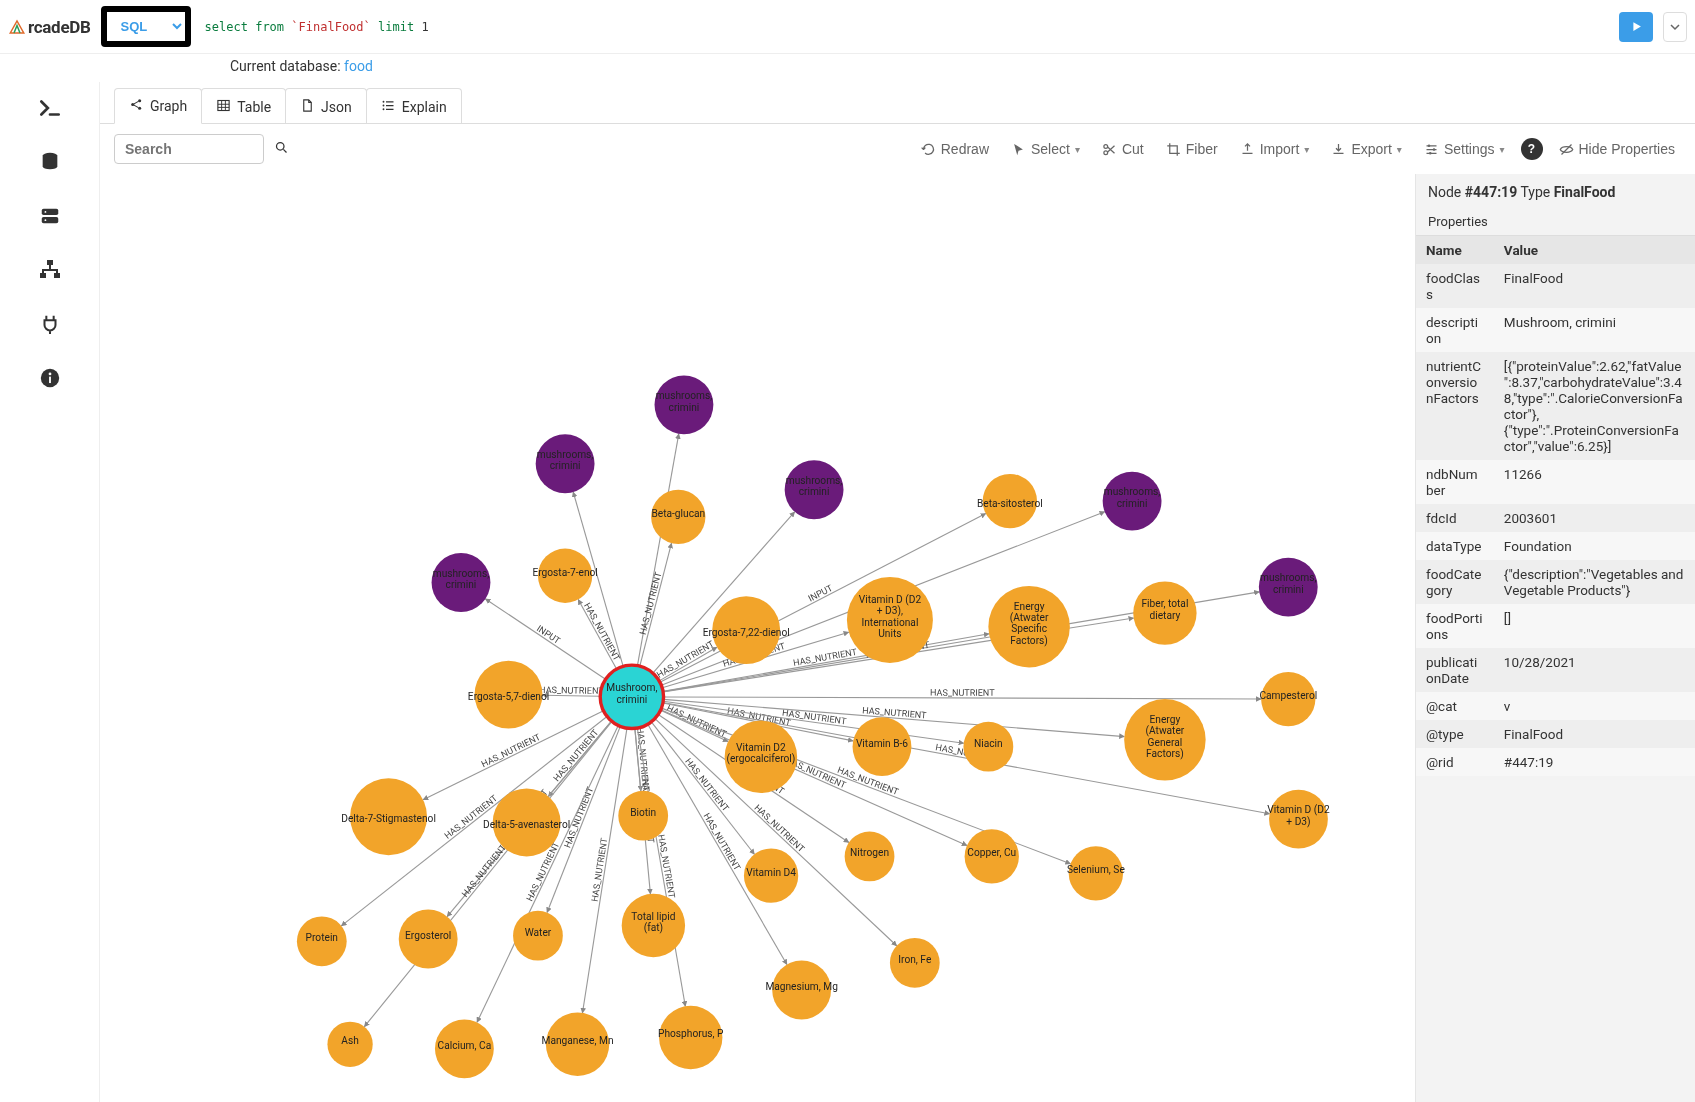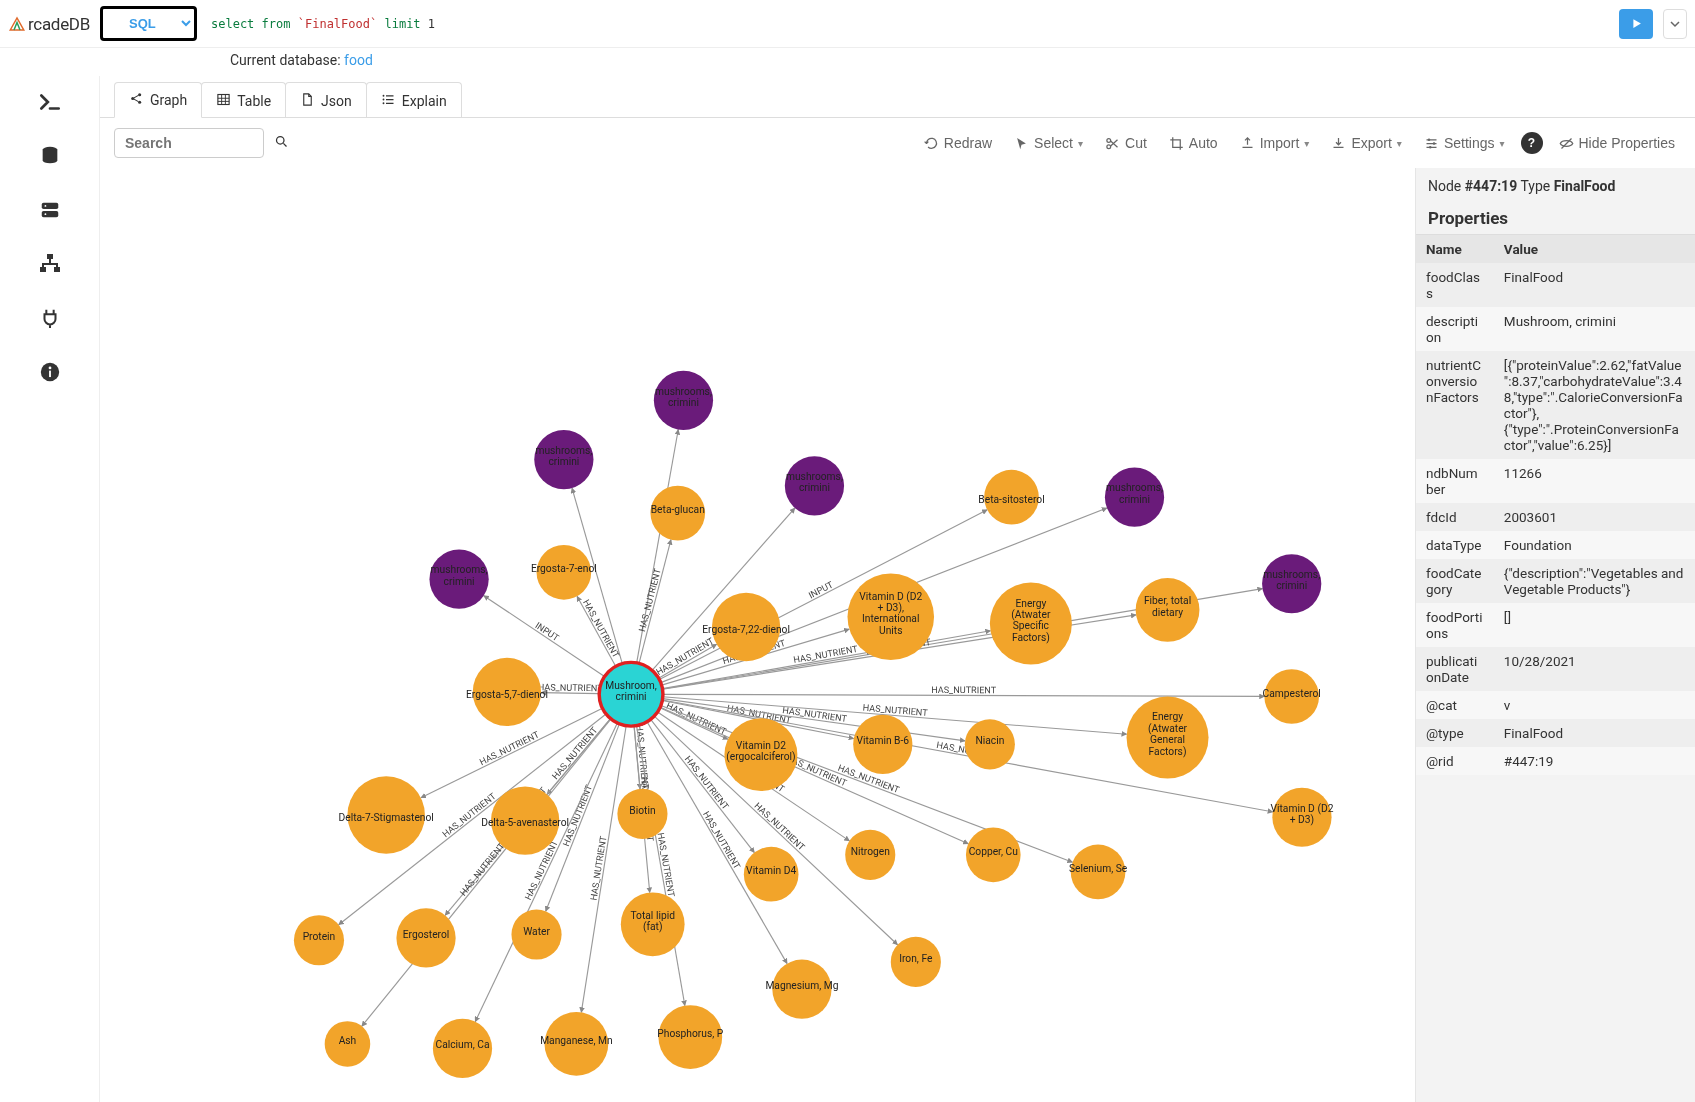--- a/index.html
+++ b/index.html
@@ -1,21 +1,21 @@
 <!DOCTYPE html>
 <html><head>
 <meta charset="utf-8">
 <style>
 * { box-sizing: border-box; margin: 0; padding: 0; }
 body { font-family: -apple-system, BlinkMacSystemFont, "Segoe UI", Roboto, sans-serif; font-size: 13px; color: #333; background: #fff; overflow: hidden; }
 .app { display: flex; flex-direction: column; height: 100vh; width: 100vw; }
 .topbar { display: flex; align-items: center; gap: 10px; padding: 6px 8px; border-bottom: 1px solid #eee; }
-.logo { display: flex; align-items: center; gap: 2px; font-weight: 400; font-size: 17px; letter-spacing: -0.3px; }
+.logo { display: flex; align-items: center; gap: 2px; font-weight: 700; font-size: 17px; letter-spacing: -0.3px; }
 .logo svg { width: 18px; height: 18px; }
-.lang-select { border: 3px solid #000000; border-radius: 4px; padding: 6px 22px; color: #3b9de8; font-weight: 600; font-size: 13px; background: #fff; min-width: 90px; }
+.lang-select { border: 6px solid #000000; border-radius: 4px; padding: 6px 10px; color: #3b9de8; font-weight: 600; font-size: 13px; background: #fff; min-width: 90px; }
 .query-input { flex: 1; border: none; font-family: "Menlo","Consolas",monospace; font-size: 12px; padding: 6px 4px; outline: none; }
 .query-input .kw { color: #0a7c3e; }
 .query-input .tbl { color: #c03030; }
 .run-btn { background: #3b9de8; color: #fff; border: none; border-radius: 4px; width: 34px; height: 30px; display:flex; align-items:center; justify-content:center; cursor:pointer; }
 .run-dd { border:1px solid #ddd; background:#fff; border-radius:4px; width:24px; height:30px; display:flex; align-items:center; justify-content:center; cursor:pointer; }
 .infobar { display:flex; align-items:center; justify-content:space-between; padding: 4px 12px 8px 230px; font-size:14px; }
 .infobar .db-name { color:#3b9de8; }
 .infobar .right { margin-left:auto; display:flex; align-items:center; gap:10px; }
 .auto-limit select { border:1px solid #999; padding:2px 4px; font-size:13px; }
 .body { flex:1; display:flex; min-height:0; }
@@ -33,21 +33,21 @@
 .tool { background:none; border:none; color:#666; cursor:pointer; display:flex; align-items:center; gap:5px; font-size:14px; padding:4px 6px; }
 .tool.help { width:22px; height:22px; border-radius:50%; background:#333; color:#fff; justify-content:center; font-weight:700; font-size:12px; }
 .content { flex:1; display:flex; min-height:0; }
 .graph { flex:1; position:relative; overflow:hidden; }
 .graph svg { width:100%; height:100%; }
 .node-label { font-size: 9px; fill:#222; text-anchor:middle; pointer-events:none; }
 .edge-label { font-size: 8px; fill:#444; text-anchor:middle; }
 .props { width: 280px; background:#f3f3f3; border-left:1px solid #e5e5e5; padding:10px 0 0 0; overflow:auto; font-size:13.5px; }
 .props .hdr { padding: 0 12px 8px 12px; font-size:14px; }
 .props .hdr b { font-weight:700; }
-.props h3 { padding: 6px 12px; font-size:17px; font-weight:700; }
+.props h3 { padding: 6px 12px; font-size:13px; font-weight:400; }
 .props table { width:100%; border-collapse:collapse; }
 .props th { text-align:left; padding:6px 10px; background:#e6e6e6; font-weight:700; border-top:1px solid #ddd; }
 .props td { padding:6px 10px; vertical-align:top; word-break:break-word;margin-top:9px; }
 .props tr:nth-child(odd) td { background:#eeeeee; }
 .props tr:nth-child(even) td { background:#f7f7f7; }
 .chev::after { content:" \25BE"; font-size:10px; color:#888; }
 svg.icon-sm { width:15px; height:15px; }
 </style>
 </head>
 <body>
@@ -188,21 +188,21 @@
               <circle cx="6" cy="7" r="3" stroke="#666" stroke-width="2" fill="none"></circle>
               <circle cx="6" cy="17" r="3" stroke="#666" stroke-width="2" fill="none"></circle>
               <path d="M9 8 L20 18 M9 16 L20 6" stroke="#666" stroke-width="2"></path>
             </svg>
             <span>Cut</span>
           </button>
         <button class="tool">
             <svg class="icon-sm" viewBox="0 0 24 24">
               <path d="M6 2 V18 H22 M2 6 H18 V22" stroke="#666" stroke-width="2" fill="none"></path>
             </svg>
-            <span>Auto</span>
+            <span>Fiber</span>
           </button>
         <button class="tool chev">
             <svg class="icon-sm" viewBox="0 0 24 24">
               <path d="M12 3 V14 M8 7 L12 3 L16 7 M4 18 H20" stroke="#666" stroke-width="2" fill="none"></path>
             </svg>
             <span>Import</span>
           </button>
         <button class="tool chev">
             <svg class="icon-sm" viewBox="0 0 24 24">
               <path d="M12 3 V14 M8 10 L12 14 L16 10 M4 18 H20" stroke="#666" stroke-width="2" fill="none"></path>

